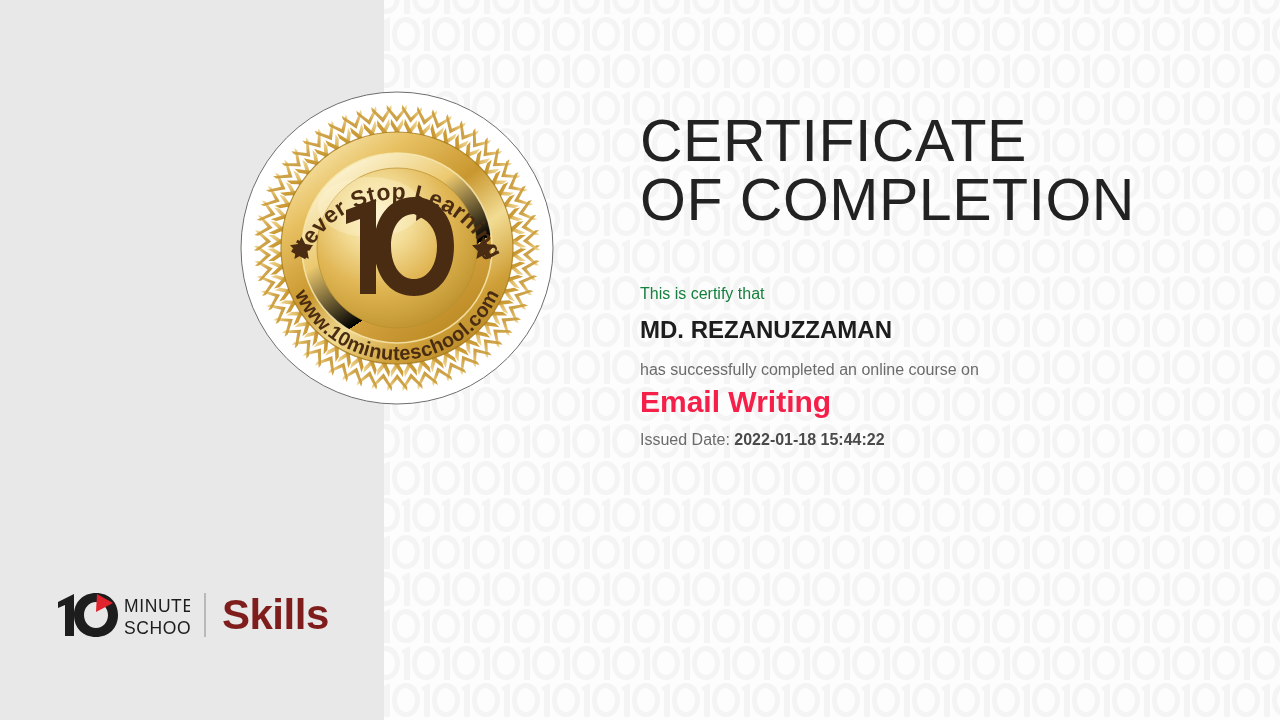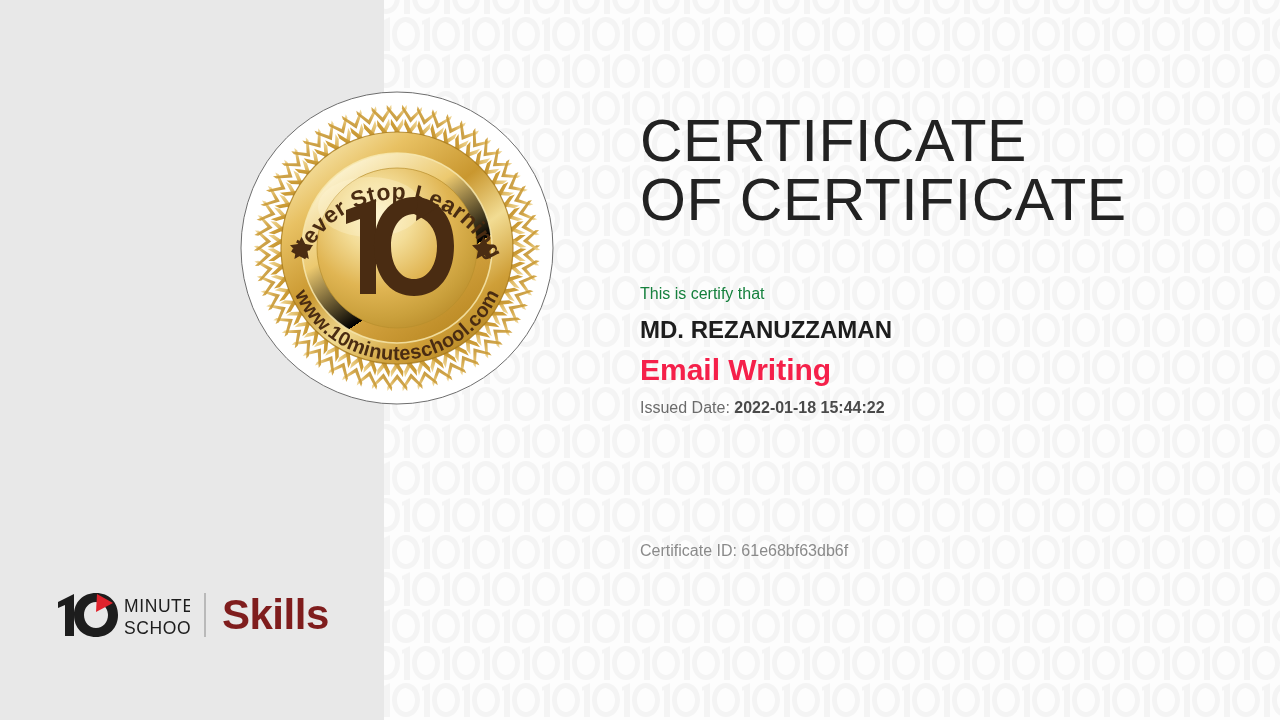--- a/index.html
+++ b/index.html
@@ -1074,38 +1074,38 @@
                  C190,190 199,176 199,157 C199,144 193,133 182,128 Z" fill="#4a2c12"></path>
         <path d="M180,106 L200,118 L178,132 Z" fill="#4a2c12"></path>
       </g>
     </svg>
   </div>
 
   <div class="content">
 
     <div class="title-block">
       <div class="title-line">CERTIFICATE</div>
-      <div class="title-line">OF CERTIFICATE</div>
+      <div class="title-line">OF COMPLETION</div>
     </div>
 
     <div class="body-block">
       <div class="lead">This is certify that</div>
 
       <div class="recipient">MD. REZANUZZAMAN</div>
 
+      <div class="subline">has successfully completed an online course on</div>
 
       <div class="course">Email Writing</div>
 
       <div class="issued">
         <span>Issued Date:</span>
         <b>2022-01-18 15:44:22</b>
       </div>
     </div>
 
-    <div class="cert-id">Certificate ID: 61e68bf63db6f</div>
   </div>
 
   <div class="brand">
 
     <svg class="brand-mark" width="134" height="50" viewBox="0 0 134 50" xmlns="http://www.w3.org/2000/svg">
 
       <path d="M2,12 L18,4 L18,46 L9,46 L9,15 L2,18 Z" fill="#1d1d1d"></path>
 
       <path d="M40,3 C53,3 62,12 62,25 C62,38 53,47 40,47
                C27,47 18,38 18,25 C18,12 27,3 40,3 Z

